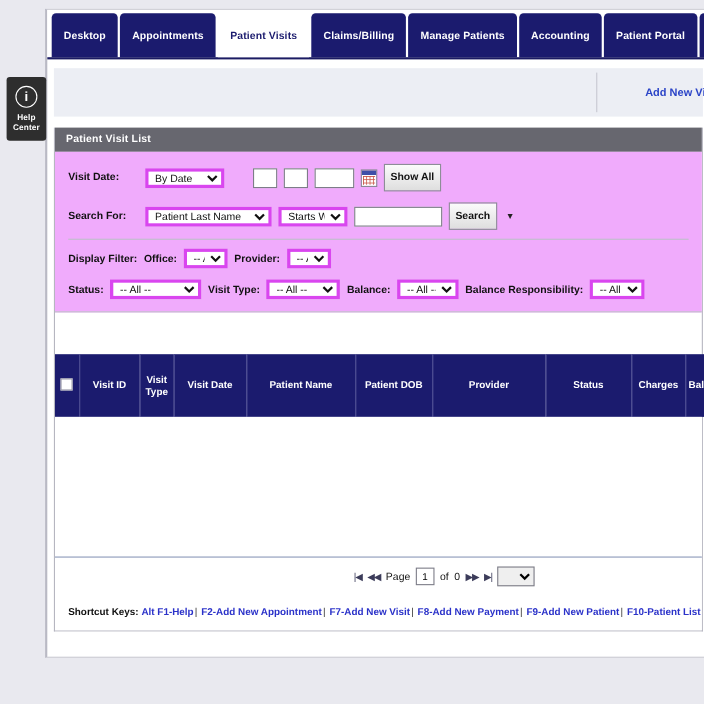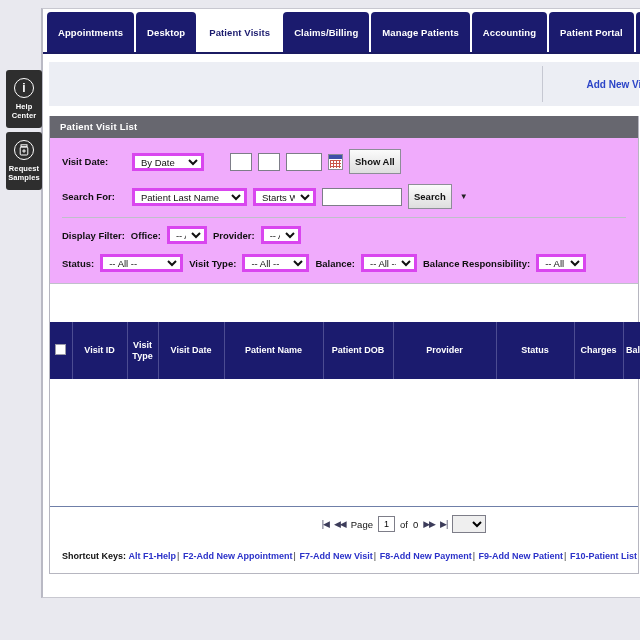--- a/index.html
+++ b/index.html
@@ -305,38 +305,27 @@
 </style>
 </head>
 <body>
 
 <div id="left-rail">
   <div class="rail-tab">
     <div class="rail-icon">i</div>
     <div class="rail-label">Help
 Center</div>
   </div>
-  <div class="rail-tab">
-    <div class="rail-icon">
-      <svg width="10" height="12" viewBox="0 0 10 12" aria-hidden="true">
-        <rect x="2" y="0.8" width="6" height="2" fill="none" stroke="#fff" stroke-width="1"></rect>
-        <rect x="1.2" y="3" width="7.6" height="8" rx="1" fill="none" stroke="#fff" stroke-width="1"></rect>
-        <path d="M5 5.2 V8.8 M3.2 7 H6.8" stroke="#fff" stroke-width="1"></path>
-      </svg>
-    </div>
-    <div class="rail-label">Request
-Samples</div>
-  </div>
 </div>
 
 <div id="app">
 
   <div id="nav-tabs">
+    <div class="nav-tab">Desktop</div>
     <div class="nav-tab">Appointments</div>
-    <div class="nav-tab">Desktop</div>
     <div class="nav-tab active">Patient Visits</div>
     <div class="nav-tab">Claims/Billing</div>
     <div class="nav-tab">Manage Patients</div>
     <div class="nav-tab">Accounting</div>
     <div class="nav-tab">Patient Portal</div>
     <div class="nav-tab">Manage Office</div>
   </div>
 
   <div id="toolbar">
     <div id="toolbar-divider"></div>

